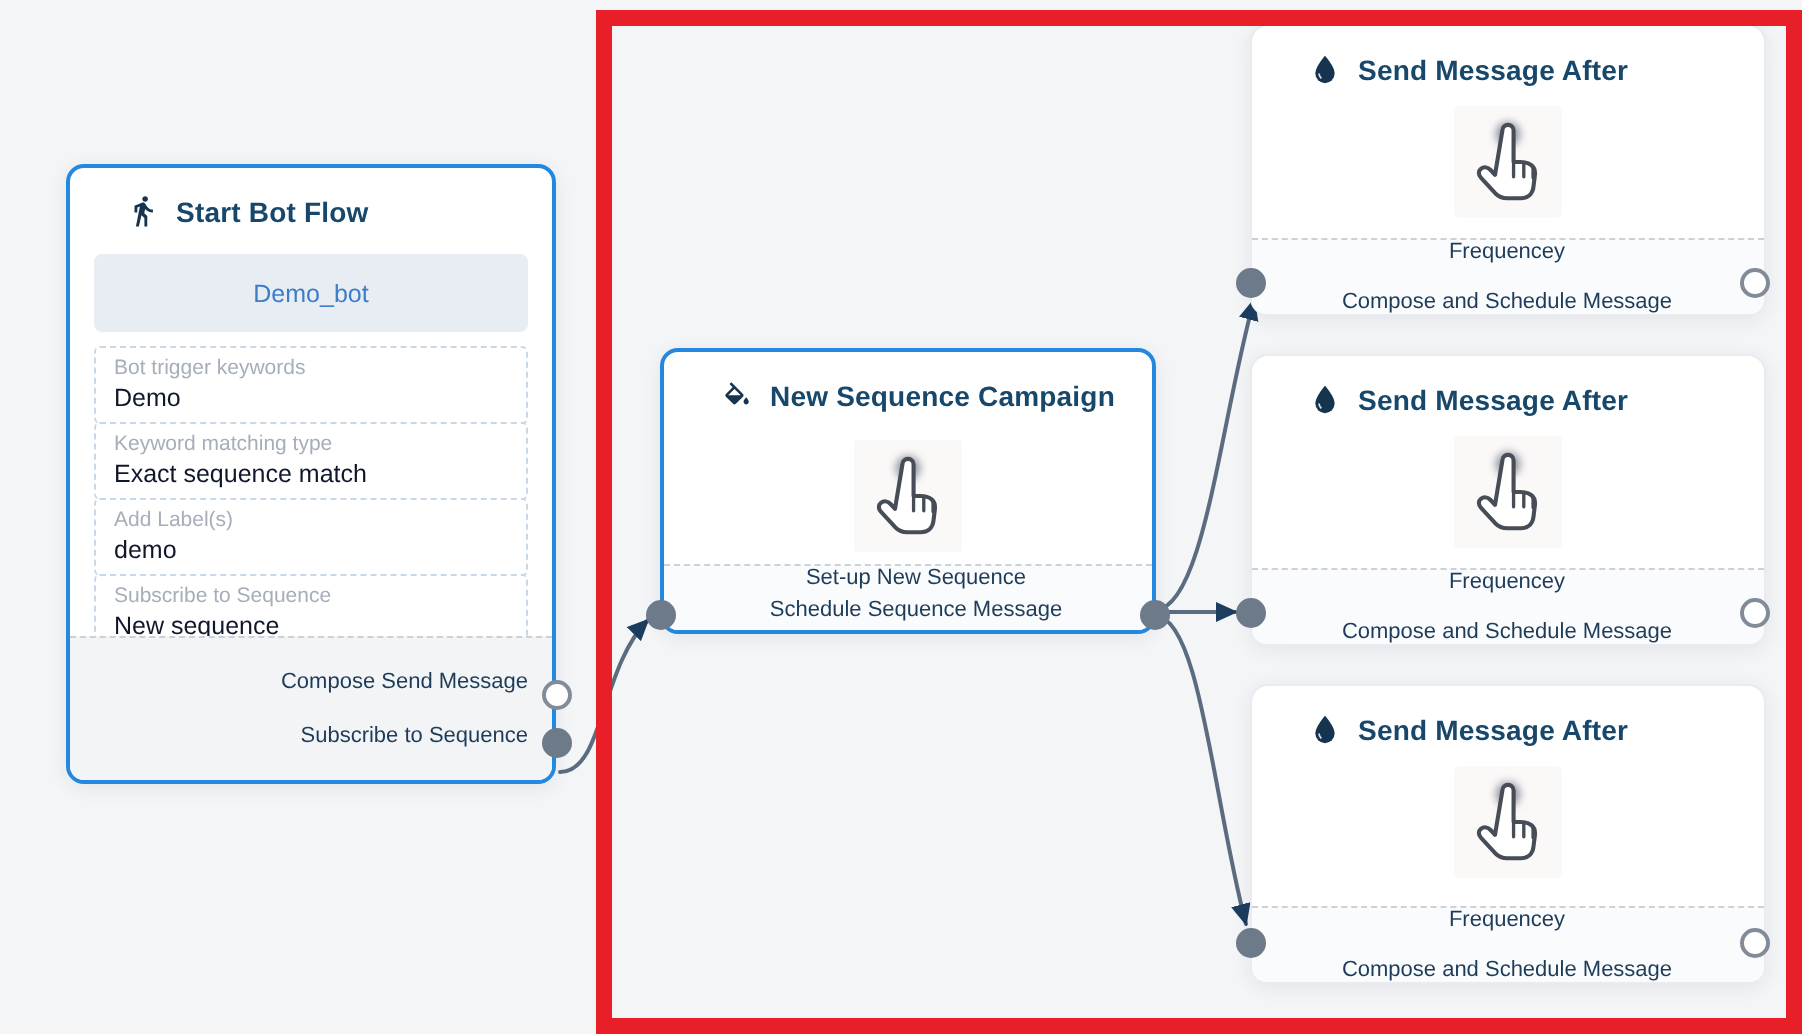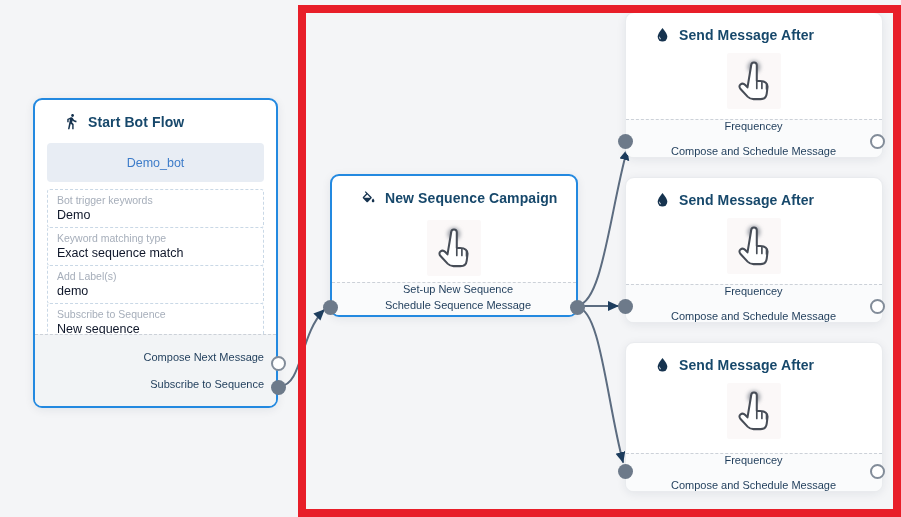--- a/index.html
+++ b/index.html
@@ -27,21 +27,21 @@
     display: flex; align-items: center; gap: 8px;
     padding: 13px 15px 7px 28px;
   }
   .node-title {
     font-size: 14px; font-weight: 700; color: #17486b; letter-spacing: .1px;
     white-space: nowrap;
   }
   .hdr-icon { width: 17px; height: 17px; flex: 0 0 auto; display: block; }
 
   
-  .start-node { left: 33px; top: 98px; width: 245px; height: 310px; }
+  .start-node { left: 33px; top: 82px; width: 245px; height: 310px; }
   .bot-name-btn {
     margin: 6px 12px 0 12px; height: 39px; border-radius: 4px;
     background: #e8edf4; color: #3d7cc9; font-size: 12.5px;
     display: flex; align-items: center; justify-content: center;
     border: none; width: calc(100% - 24px); cursor: pointer;
     font-family: "Liberation Sans", sans-serif;
   }
   .fields { margin: 8px 12px 0 12px; }
   .field {
     border: 1px dashed #c9d8e6; border-radius: 3px;
@@ -153,21 +153,21 @@
         <div class="field-value">demo</div>
       </div>
       <div class="field">
         <div class="field-label">Subscribe to Sequence</div>
         <div class="field-value">New sequence</div>
       </div>
     </div>
 
     <div class="start-footer">
       <div class="port-row">
-        <span>Compose Next Message</span>
+        <span>Compose Send Message</span>
       </div>
       <div class="port-row">
         <span>Subscribe to Sequence</span>
       </div>
     </div>
 
     <span class="handle empty" style="right:-10px; top:256px;"></span>
     <span class="handle filled" style="right:-10px; top:280px;"></span>
   </div>
 

